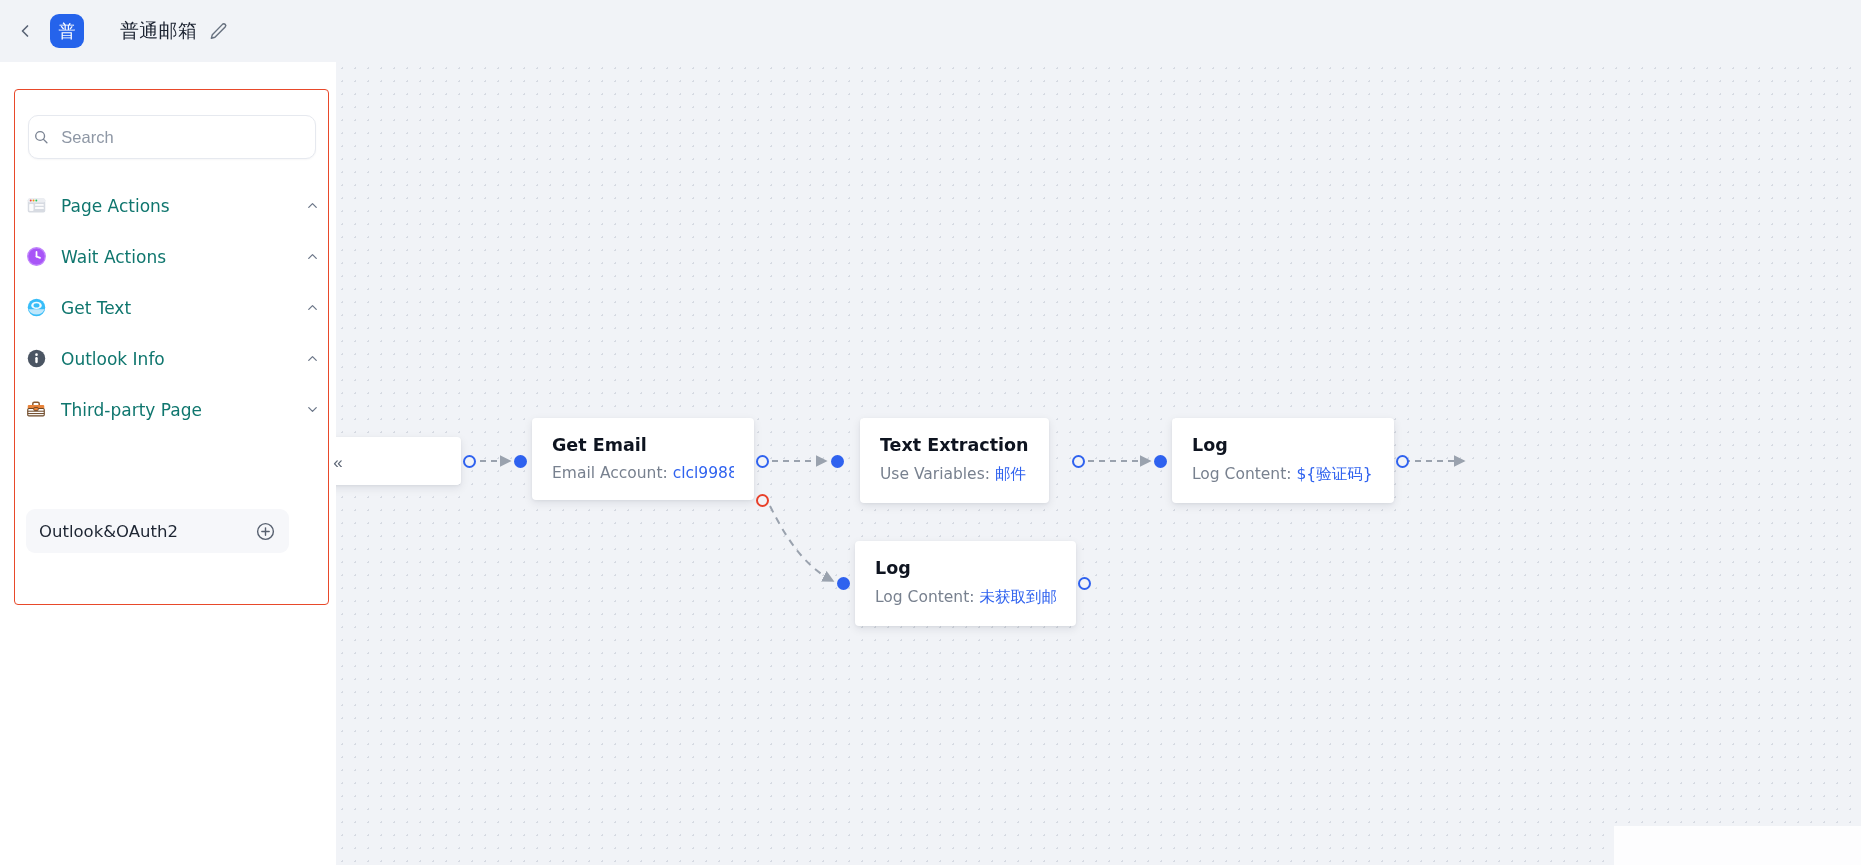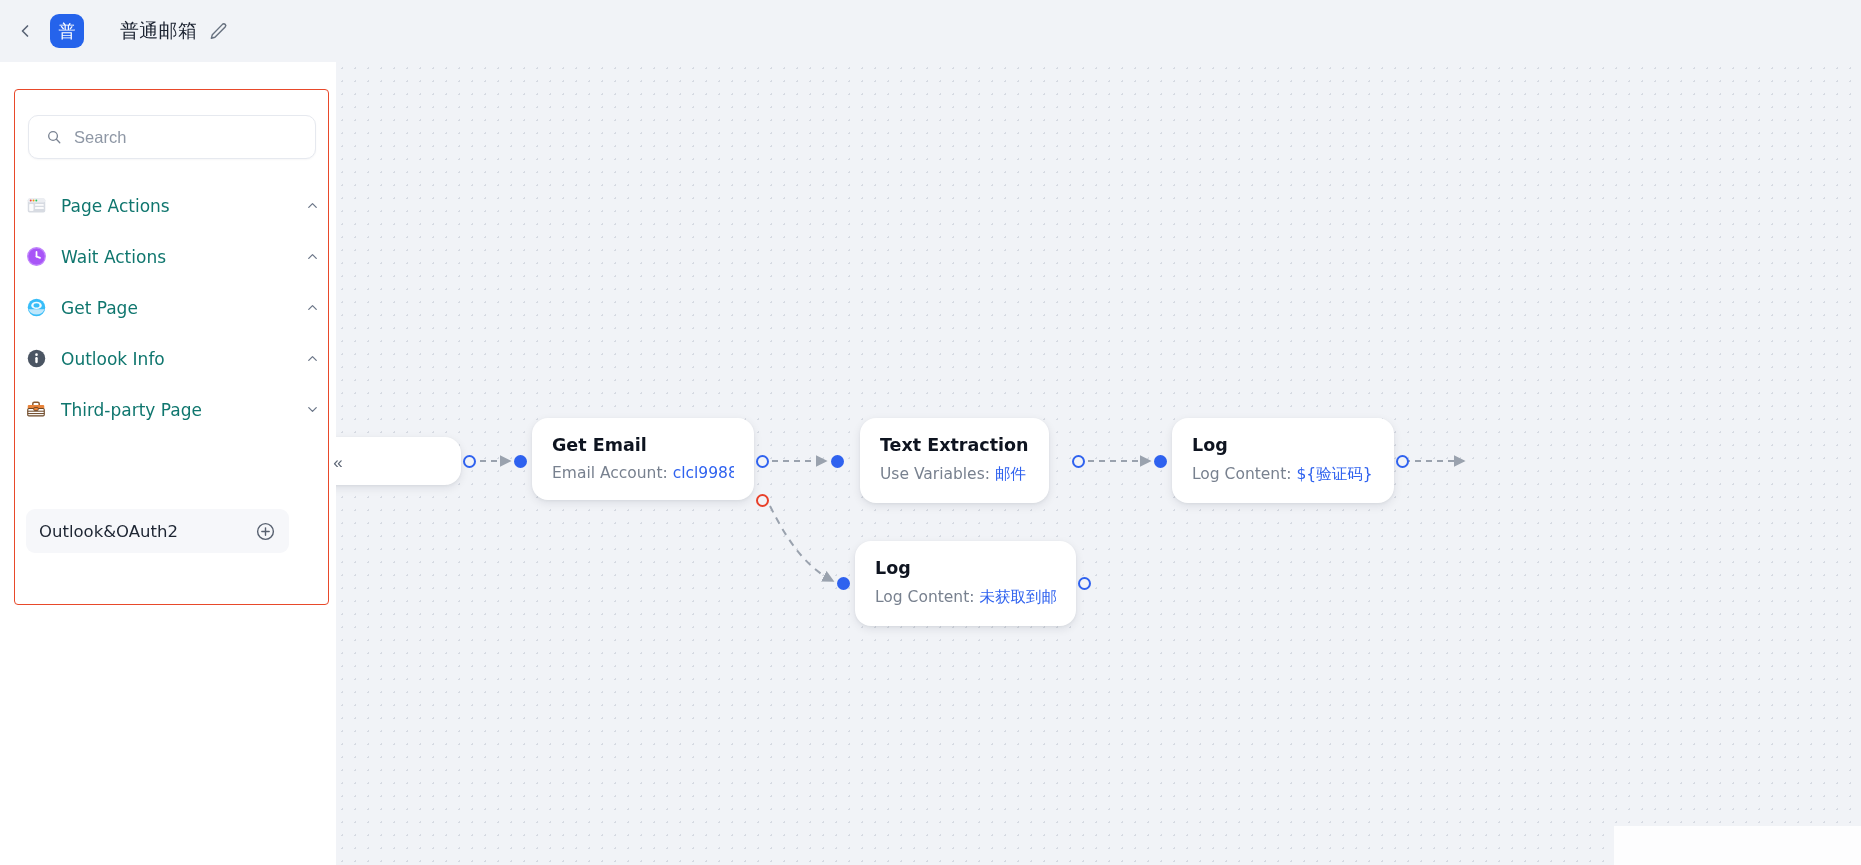--- a/index.html
+++ b/index.html
@@ -86,21 +86,21 @@
     position: absolute; left: 0; top: 62px; width: 336px; height: 803px;
     background: #ffffff; z-index: 30;
   }
   .panel-outline {
     position: absolute; left: 14px; top: 89px; width: 315px; height: 516px;
     border: 1.6px solid #e8492a; border-radius: 4px; z-index: 31; pointer-events: none;
   }
   .search-wrap { position: absolute; left: 28px; top: 115px; width: 288px; z-index: 32; }
   .search-box {
     display: flex; align-items: center; gap: 10px;
-    height: 44px; padding: 0 17px;
+    height: 44px; padding: 0 4px;
     border: 1px solid #e6e9ef; border-radius: 10px; background: #fff;
     box-shadow: 0 1px 2px rgba(16,24,40,.04);
   }
   .search-box input {
     border: none; outline: none; font-size: 16.5px; color: #3c4654;
     width: 100%; background: transparent; font-family: "Liberation Sans", sans-serif;
   }
   .search-box input::placeholder { color: #8e97a5; }
 
   .cat-list { position: absolute; left: 24px; top: 180px; width: 296px; z-index: 32; }
@@ -130,21 +130,21 @@
   .canvas {
     position: absolute; left: 336px; top: 62px; width: 1525px; height: 803px;
     background-color: #f1f3f7;
     background-image: radial-gradient(#d6dae2 1px, transparent 1px);
     background-size: 13px 13px;
     overflow: hidden;
   }
   .canvas-svg { position: absolute; left: 0; top: 0; width: 1525px; height: 803px; }
 
   .node {
-    position: absolute; background: #fff; border-radius: 16px;
+    position: absolute; background: #fff; border-radius: 4px;
     box-shadow: 0 3px 10px rgba(16,24,40,.09), 0 1px 3px rgba(16,24,40,.05);
     padding: 17px 20px 18px 20px;
   }
   .node-title { font-size: 17.5px; font-weight: bold; color: #0e1420; font-family: "DejaVu Sans", sans-serif; }
   .node-sub {
     margin-top: 9px; font-size: 15.5px; color: #78818f; white-space: nowrap;
     overflow: hidden; font-family: "DejaVu Sans", sans-serif;
   }
   .node-sub .val { color: #2f62ef; }
 
@@ -346,21 +346,21 @@
 
     <div class="cat-row">
       <span class="cat-ico">
         <svg width="21" height="21" viewBox="0 0 24 24">
           <circle cx="12" cy="12" r="10" fill="#38bdf8"></circle>
           <path d="M2.8 14 A10 10 0 0 0 21.2 14 z" fill="#bfe7fb"></path>
           <ellipse cx="12" cy="9.6" rx="6" ry="4.2" fill="#f1fbff"></ellipse>
           <ellipse cx="12" cy="9.6" rx="3.4" ry="2.4" fill="#38bdf8"></ellipse>
         </svg>
       </span>
-      <span class="cat-label">Get Page</span>
+      <span class="cat-label">Get Text</span>
       <span class="chev">
           <svg width="15" height="15" viewBox="0 0 24 24" fill="none" stroke="currentColor" stroke-width="2" stroke-linecap="round" stroke-linejoin="round">
             <polyline points="6 15 12 9 18 15"></polyline>
           </svg>
         </span>
     </div>
 
     <div class="cat-row">
       <span class="cat-ico">
         <svg width="21" height="21" viewBox="0 0 24 24">

